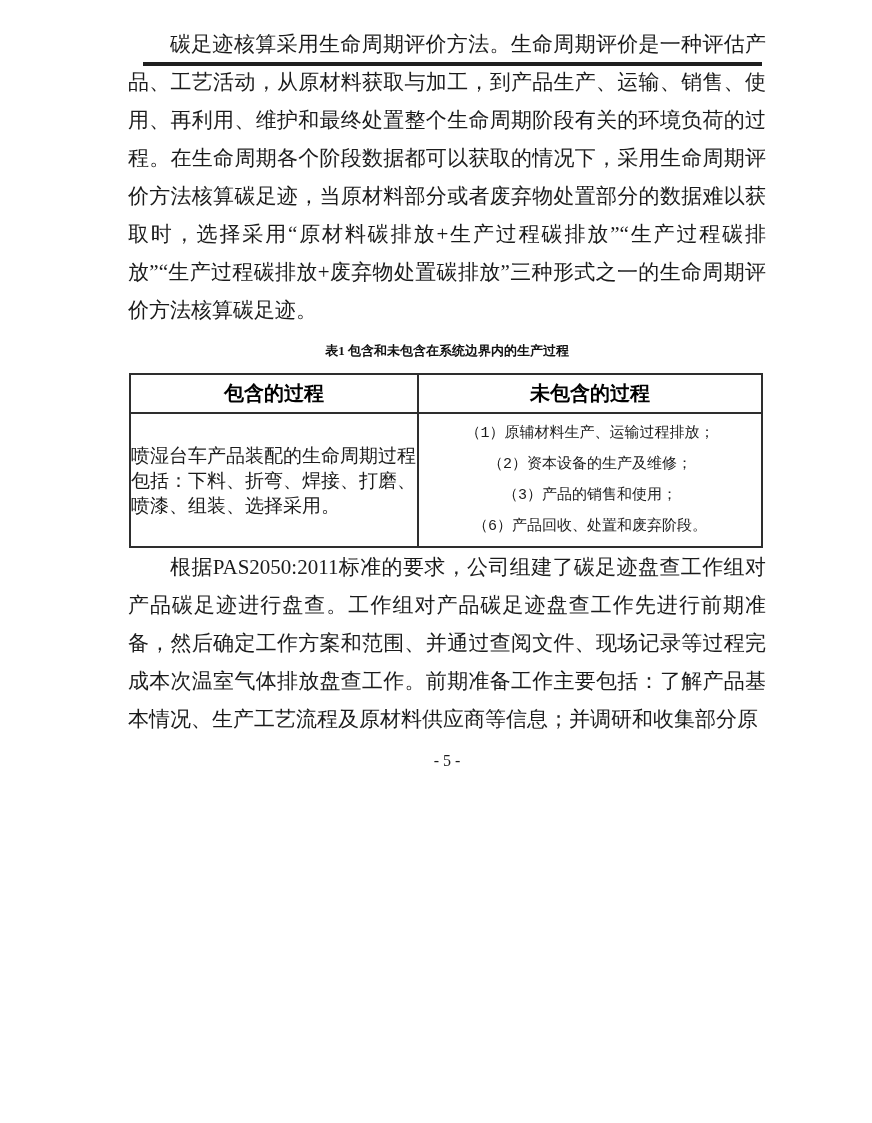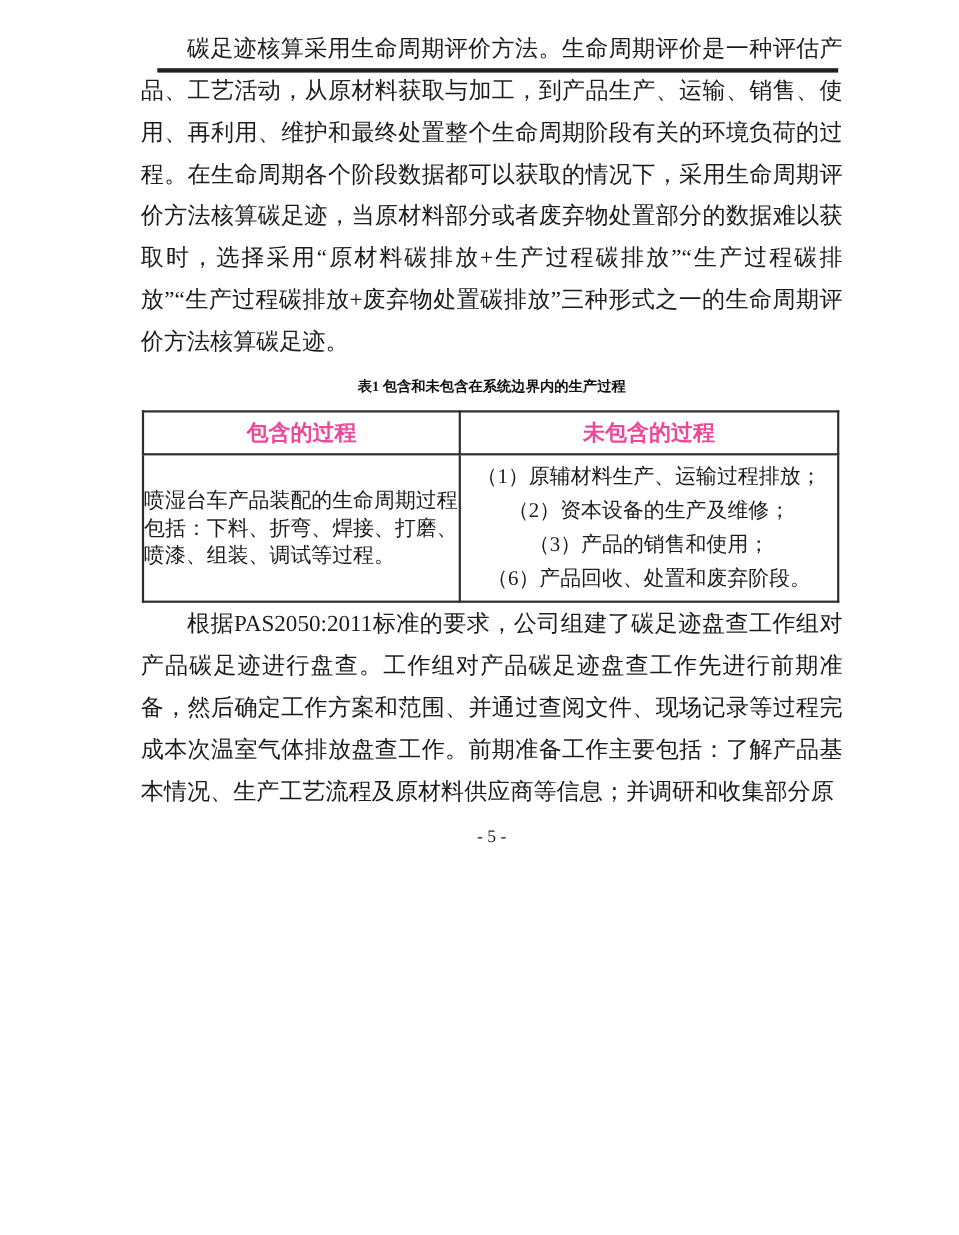--- a/index.html
+++ b/index.html
@@ -59,38 +59,39 @@
   table.boundary-table td {
     border: 2px solid #2e2e2e;
     padding: 0;
   }
   table.boundary-table th {
     height: 37px;
     font-size: 20px;
     font-weight: bold;
     text-align: center;
     vertical-align: middle;
-    color: #ec4899;
+    color: #000000;
   }
   col.col-included { width: 288px; }
   col.col-excluded { width: 344px; }
   td.cell-included {
     height: 132px;
     vertical-align: middle;
     text-align: left;
     font-size: 19px;
     line-height: 25px;
     padding: 4px 6px;
   }
   td.cell-excluded {
     height: 132px;
     vertical-align: middle;
     text-align: center;
-    font-size: 19px;
+    font-size: 15px;
     padding: 4px 6px;
+    font-family: Liberation Mono, monospace;
   }
   td.cell-excluded .excl-item { line-height: 31px; }
   h2.section-heading {
     margin: 23px 0 0 2px;
     font-family: "Liberation Sans", "DejaVu Sans", sans-serif;
     font-weight: bold;
     font-size: 27px;
     line-height: 40px;
     color: #111111;
   }
@@ -125,21 +126,21 @@
         <tr>
           <th>包含的过程</th>
           <th>未包含的过程</th>
         </tr>
       </thead>
       <tbody>
         <tr>
           <td class="cell-included">
             <div>喷湿台车产品装配的生命周期过程</div>
             <div>包括：下料、折弯、焊接、打磨、</div>
-            <div>喷漆、组装、调试等过程。</div>
+            <div>喷漆、组装、选择采用。</div>
           </td>
           <td class="cell-excluded">
             <div class="excl-item">（1）原辅材料生产、运输过程排放；</div>
             <div class="excl-item">（2）资本设备的生产及维修；</div>
             <div class="excl-item">（3）产品的销售和使用；</div>
             <div class="excl-item">（6）产品回收、处置和废弃阶段。</div>
           </td>
         </tr>
       </tbody>
     </table>

